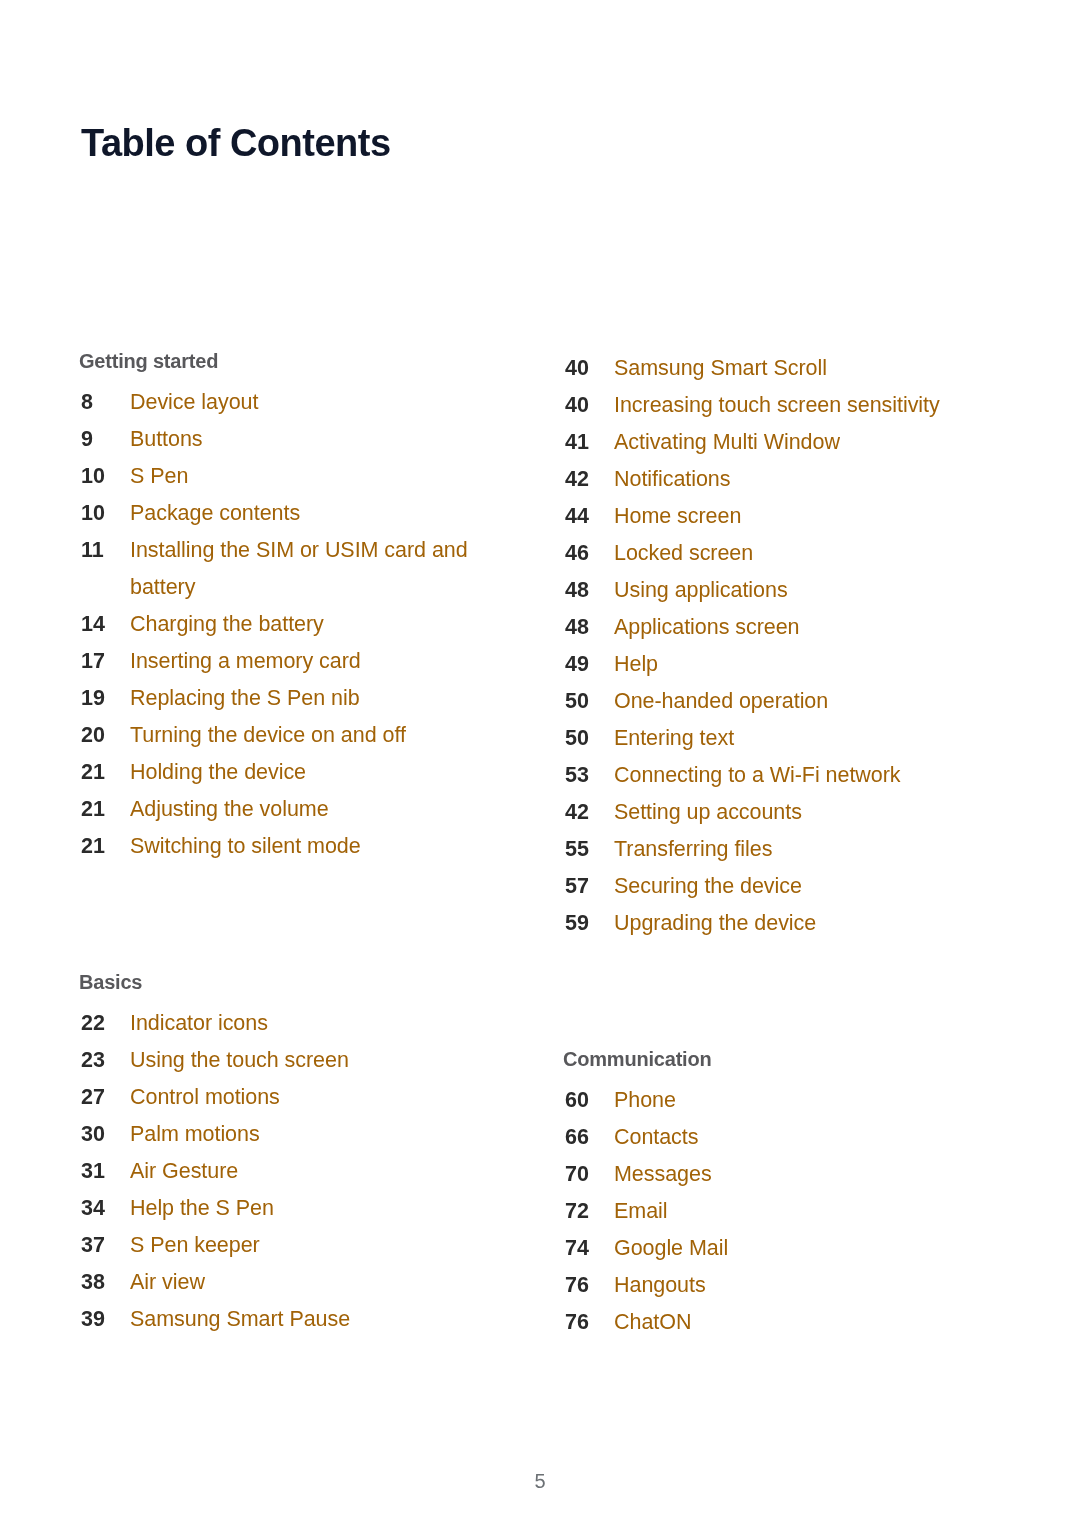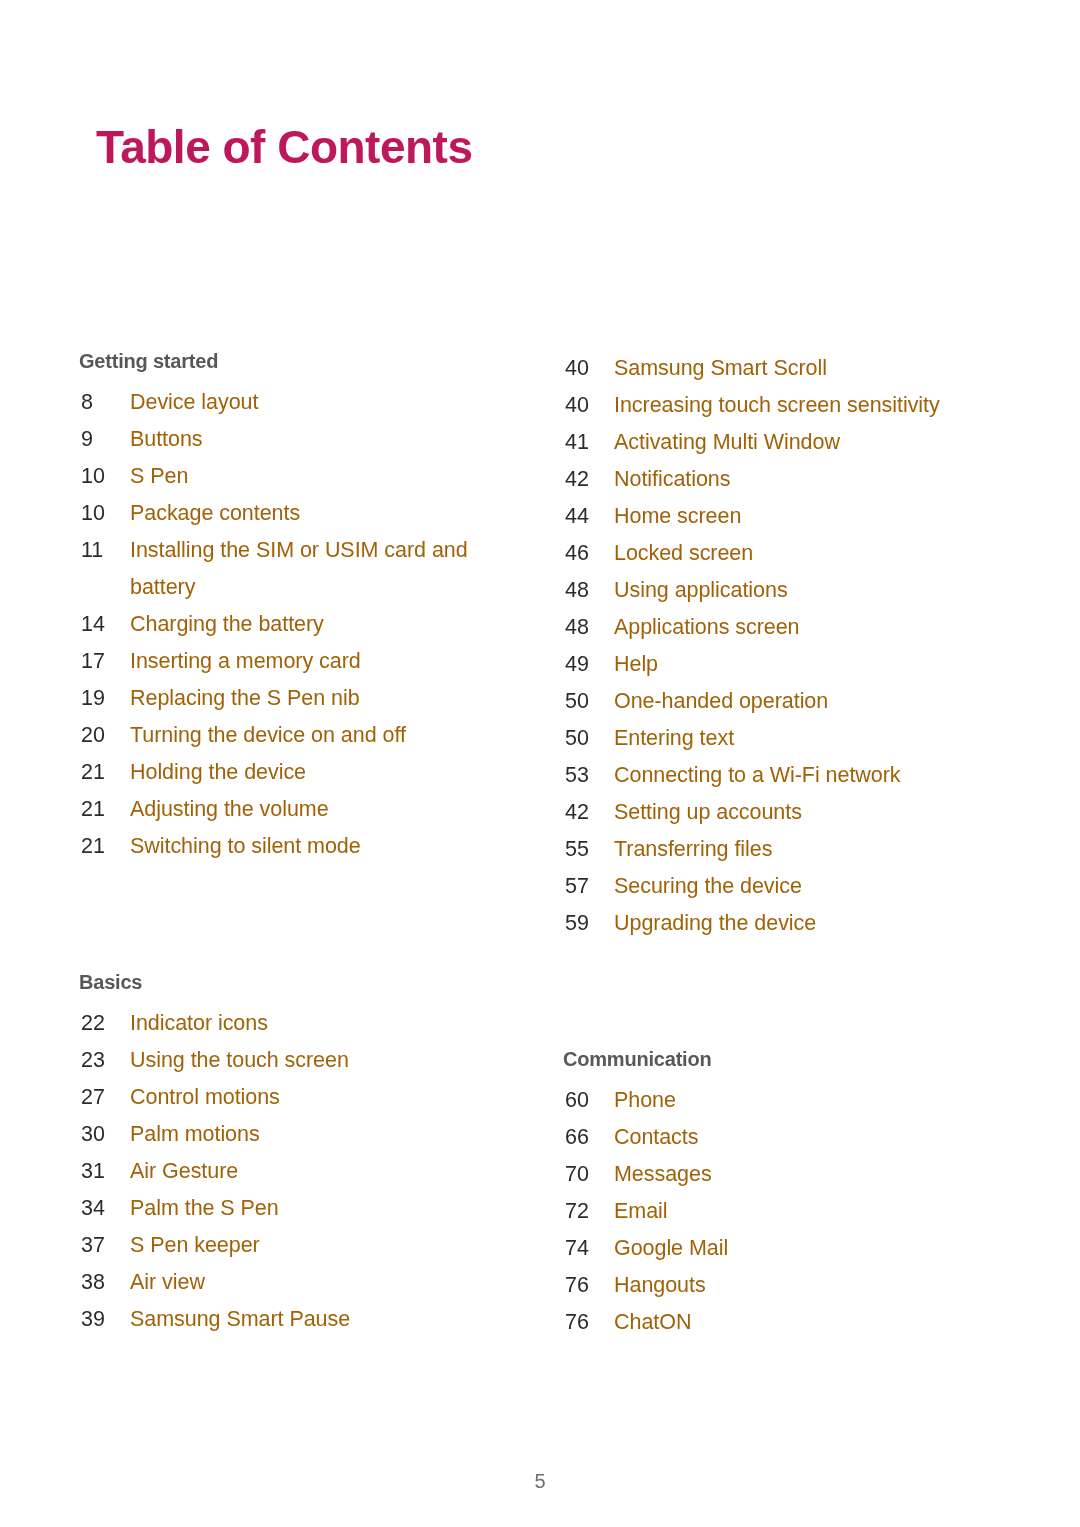--- a/index.html
+++ b/index.html
@@ -18,25 +18,25 @@
 
   .page {
     position: absolute;
     inset: 0;
     background: #ffffff;
   }
 
   
   .page-title {
     position: absolute;
-    left: 96px;
+    left: 81px;
     top: 122px;
-    font-size: 46px;
+    font-size: 38px;
     font-weight: bold;
-    color: #be185d;
+    color: #0f172a;
     letter-spacing: -0.5px;
     line-height: 1.12;
     white-space: nowrap;
   }
 
   
   .columns {
     position: absolute;
     left: 0;
     top: 350px;
@@ -69,20 +69,21 @@
     align-items: flex-start;
     font-size: 21.5px;
     color: #2b2b2b;
     line-height: 37px;
     letter-spacing: -0.05px;
   }
   .entry-page {
     flex: 0 0 49px;
     text-align: left;
     color: #2b2b2b;
+    font-weight: bold;
   }
   .entry-title {
     flex: 1 1 auto;
     color: #a16207;
   }
 
   
   .folio {
     position: absolute;
     left: 0;
@@ -170,21 +171,21 @@
           <div class="entry">
             <span class="entry-page">30</span>
             <span class="entry-title">Palm motions</span>
           </div>
           <div class="entry">
             <span class="entry-page">31</span>
             <span class="entry-title">Air Gesture</span>
           </div>
           <div class="entry">
             <span class="entry-page">34</span>
-            <span class="entry-title">Palm the S Pen</span>
+            <span class="entry-title">Help the S Pen</span>
           </div>
           <div class="entry">
             <span class="entry-page">37</span>
             <span class="entry-title">S Pen keeper</span>
           </div>
           <div class="entry">
             <span class="entry-page">38</span>
             <span class="entry-title">Air view</span>
           </div>
           <div class="entry">

